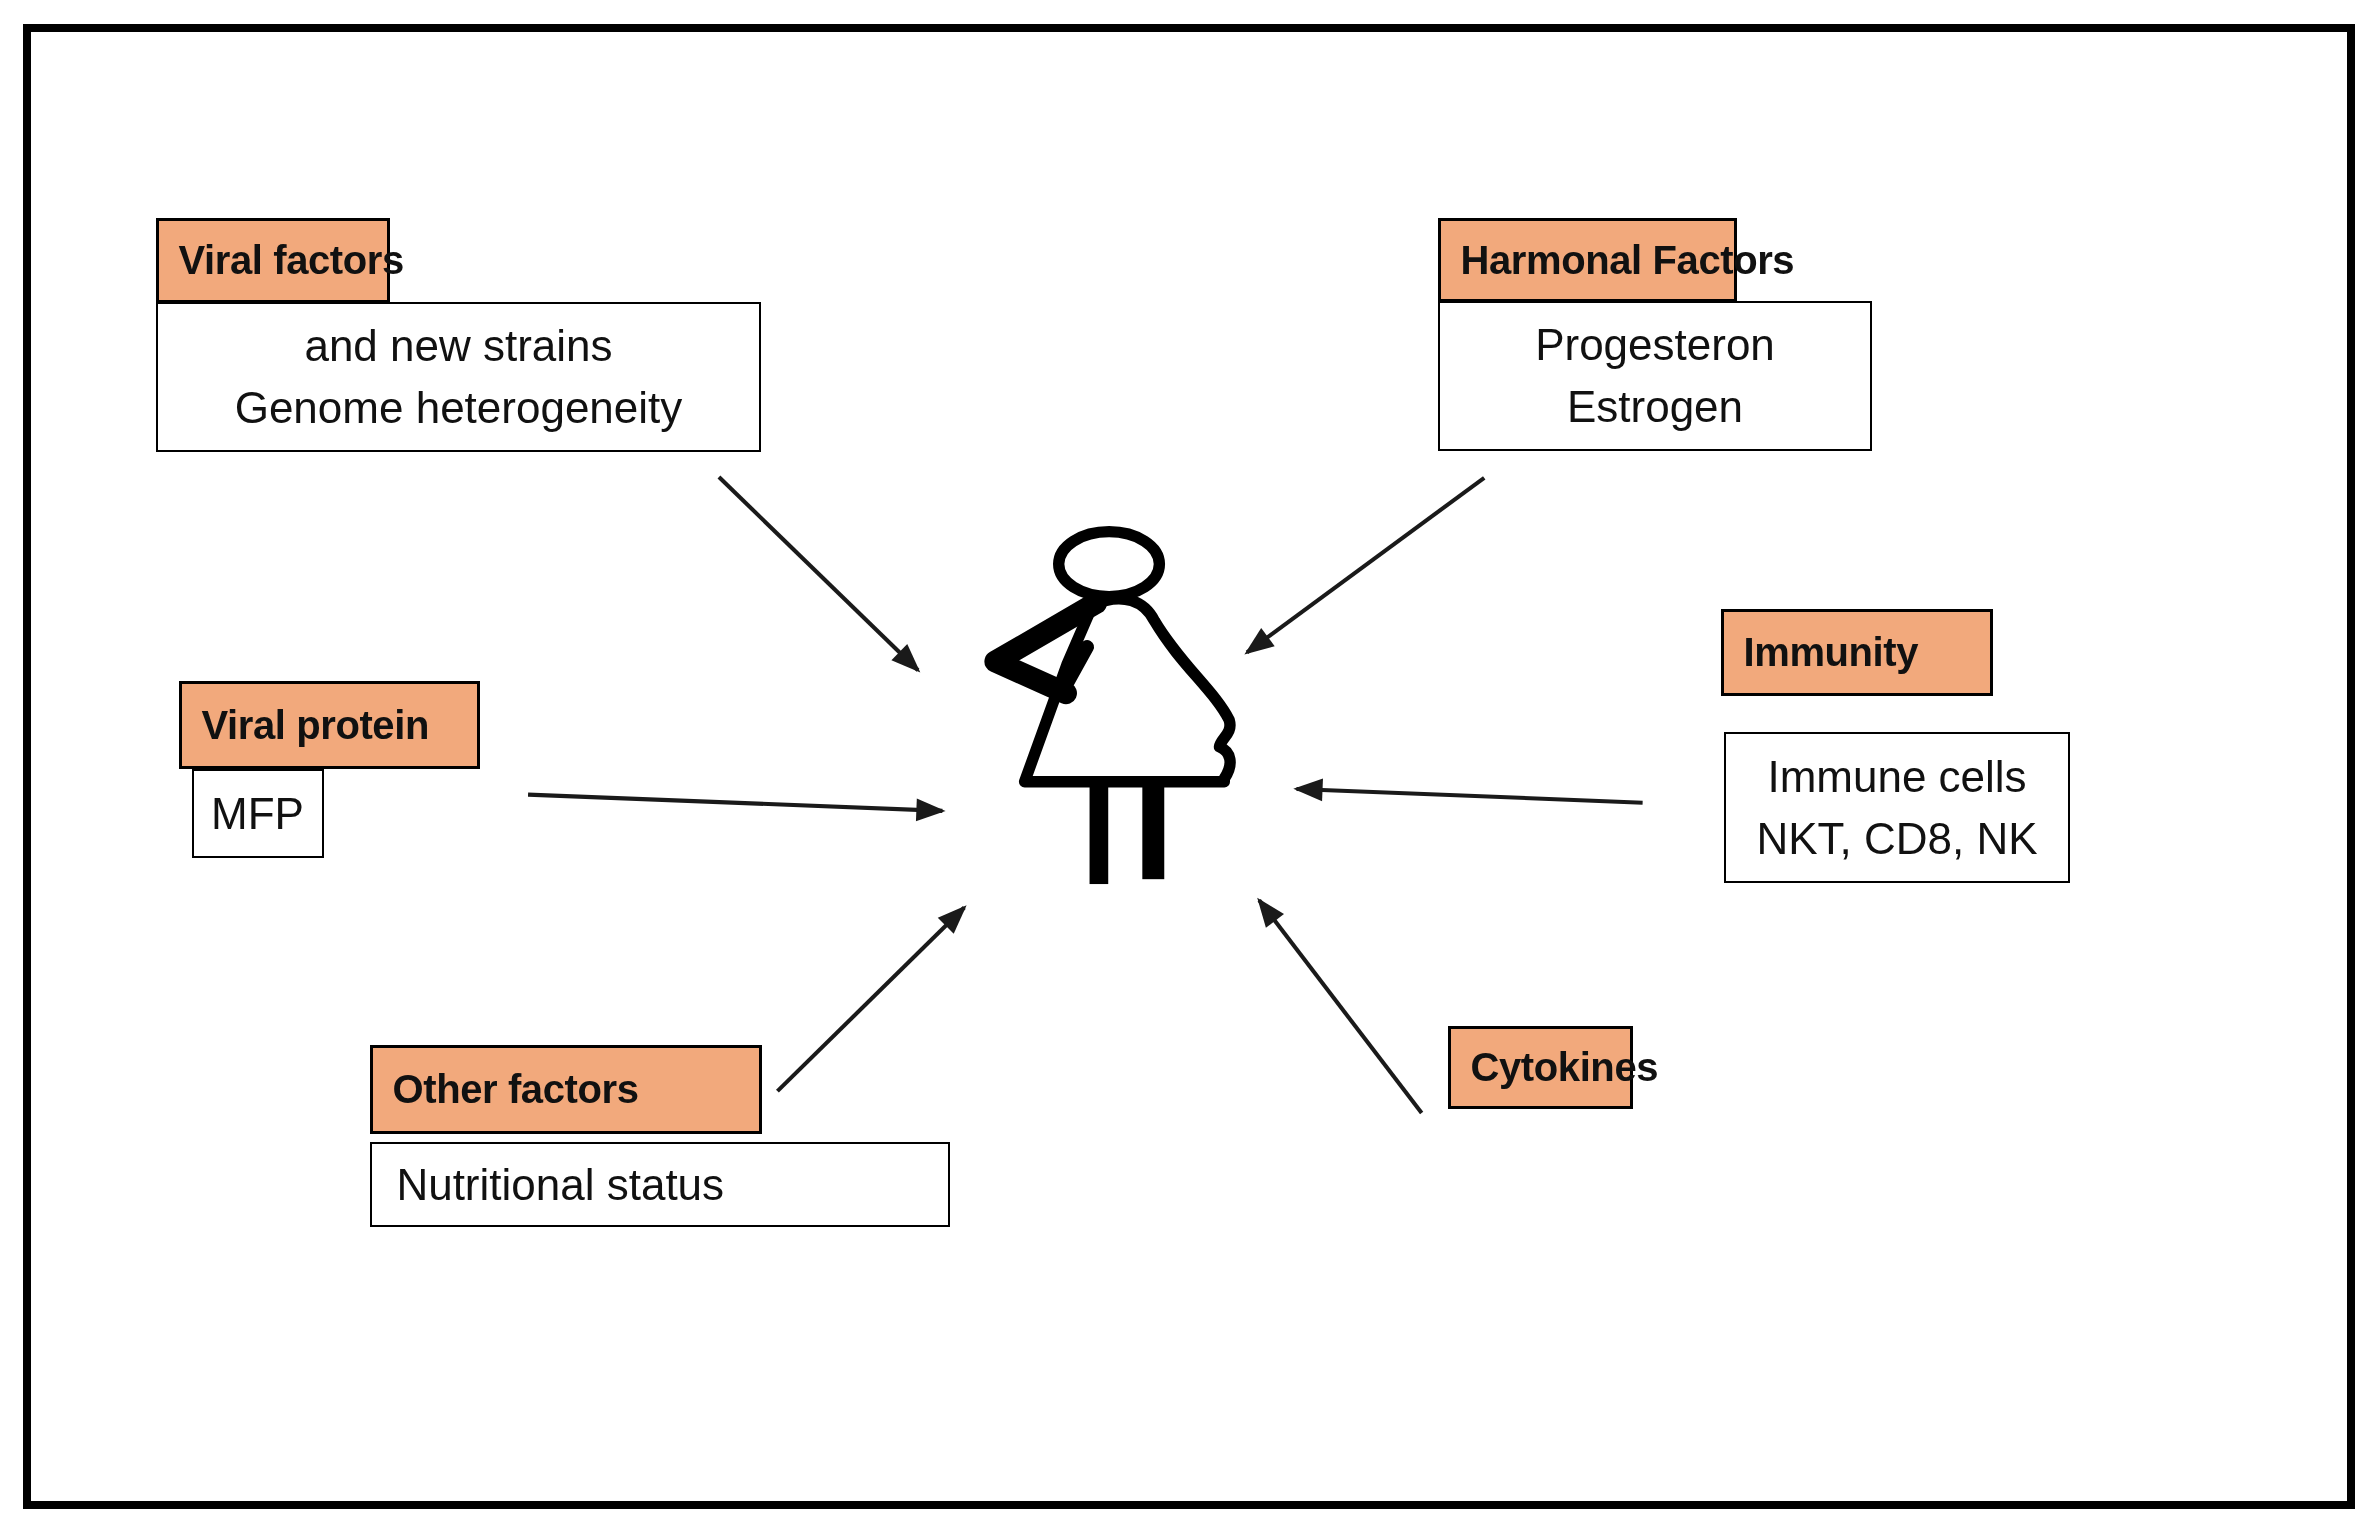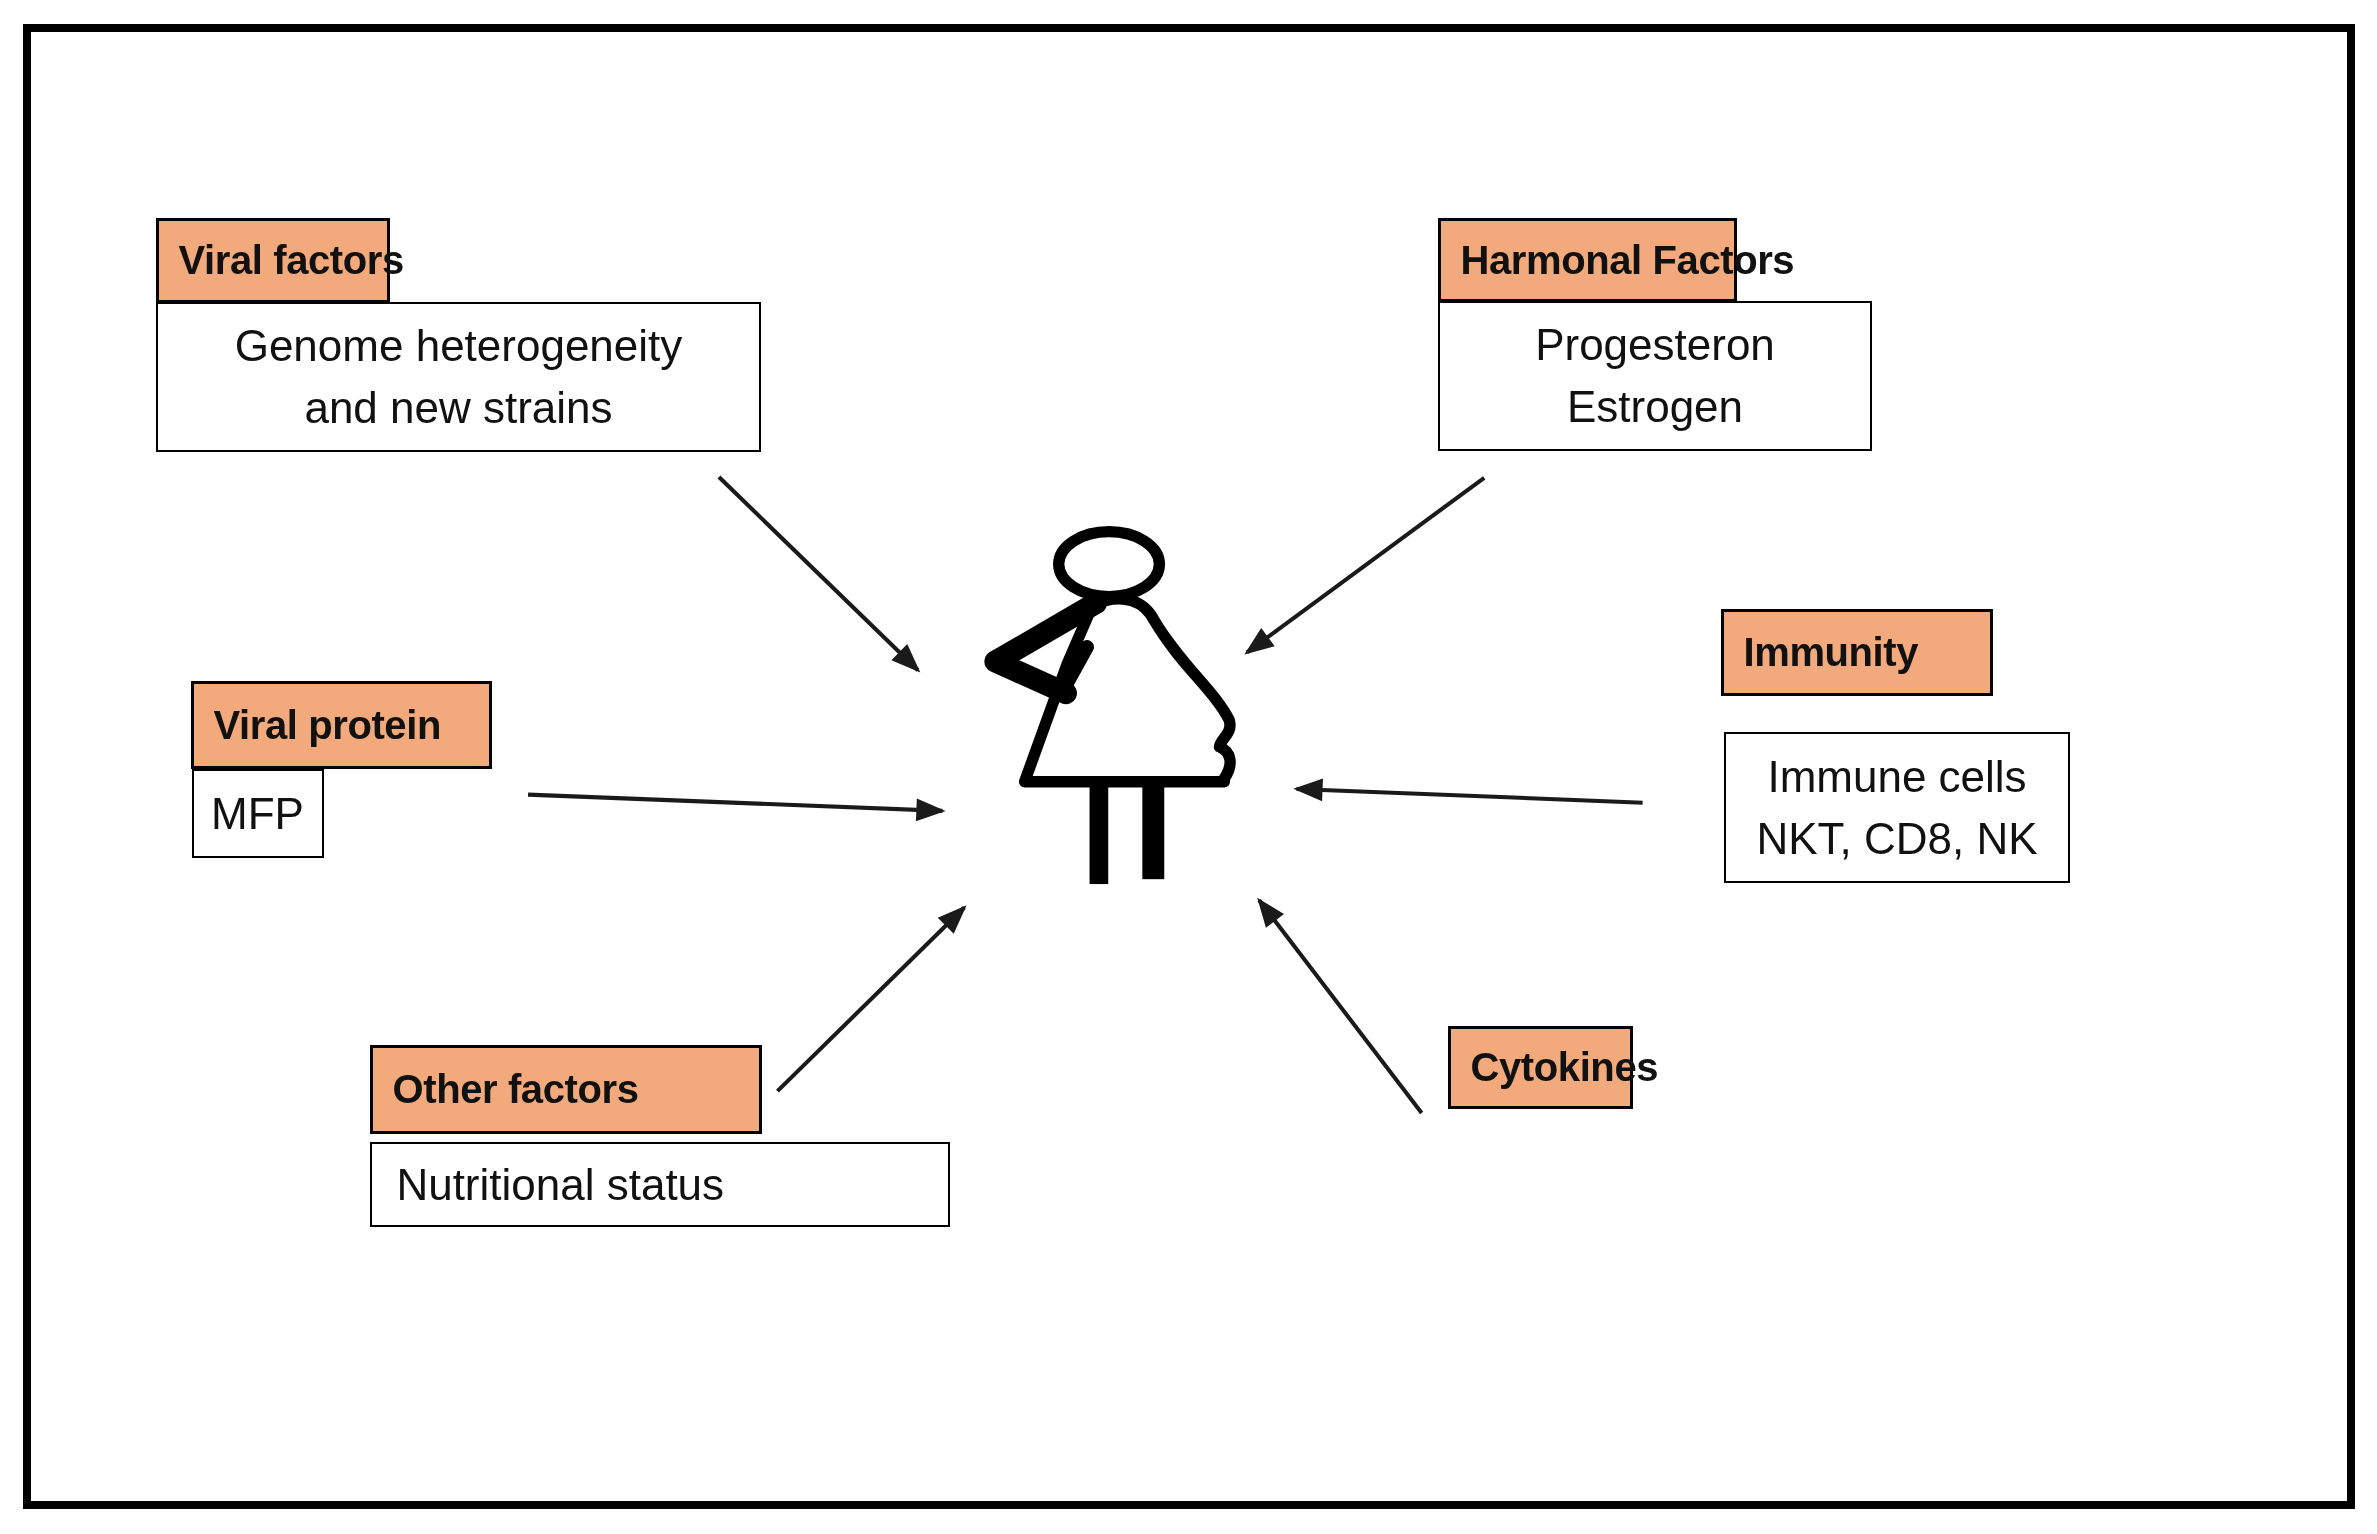--- a/index.html
+++ b/index.html
@@ -36,43 +36,43 @@
     font-size:44px;line-height:62px;
     white-space:nowrap;
     z-index:2;
   }
   .bdy.left{align-items:flex-start;}
   
   .vf-h{left:156px;top:218px;width:234px;height:85px;}
   .vf-b{left:156px;top:302px;width:605px;height:150px;}
   .hf-h{left:1438px;top:218px;width:299px;height:84px;}
   .hf-b{left:1438px;top:301px;width:434px;height:150px;}
-  .vp-h{left:179px;top:681px;width:301px;height:88px;margin-left:12px;}
+  .vp-h{left:179px;top:681px;width:301px;height:88px;}
   .vp-b{left:192px;top:769px;width:132px;height:89px;padding-left:17px;}
   .im-h{left:1721px;top:609px;width:272px;height:87px;}
   .im-b{left:1724px;top:732px;width:346px;height:151px;}
   .of-h{left:370px;top:1045px;width:392px;height:89px;}
   .of-b{left:370px;top:1142px;width:580px;height:85px;padding-left:24.4px;}
   .cy-h{left:1448px;top:1026px;width:185px;height:83px;}
   .cy-b{left:1448px;top:1109px;width:315px;height:152px;}
   #arrows{position:absolute;left:0;top:0;z-index:1;}
   #arrows line{stroke:var(--arrow,#1a1a1a);stroke-width:5;}
   #fig{position:absolute;left:971px;top:502px;z-index:1;color:#000;}
 </style>
 </head>
 <body>
 
 <div id="canvas">
 
   <div class="frame"></div>
 
   <div class="hdr vf-h">Viral factors</div>
   <div class="bdy vf-b">
+    <span>and new strains</span>
     <span>Genome heterogeneity</span>
-    <span>and new strains</span>
   </div>
 
   <div class="hdr hf-h">Harmonal Factors</div>
   <div class="bdy hf-b">
     <span>Progesteron</span>
     <span>Estrogen</span>
   </div>
 
   <div class="hdr vp-h">Viral protein</div>
   <div class="bdy vp-b left">

